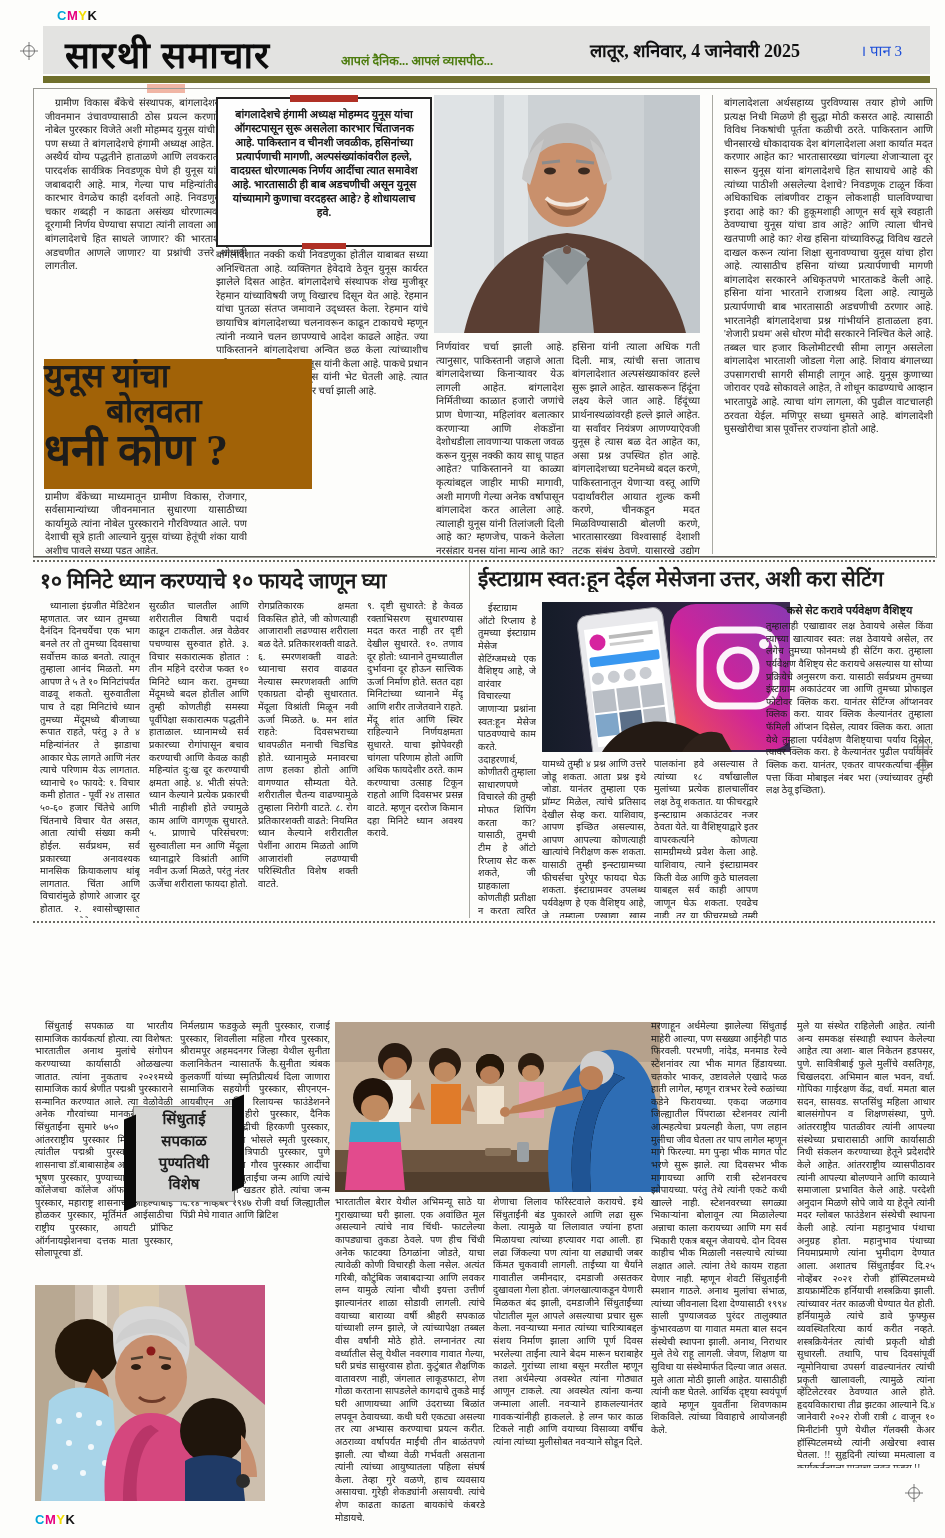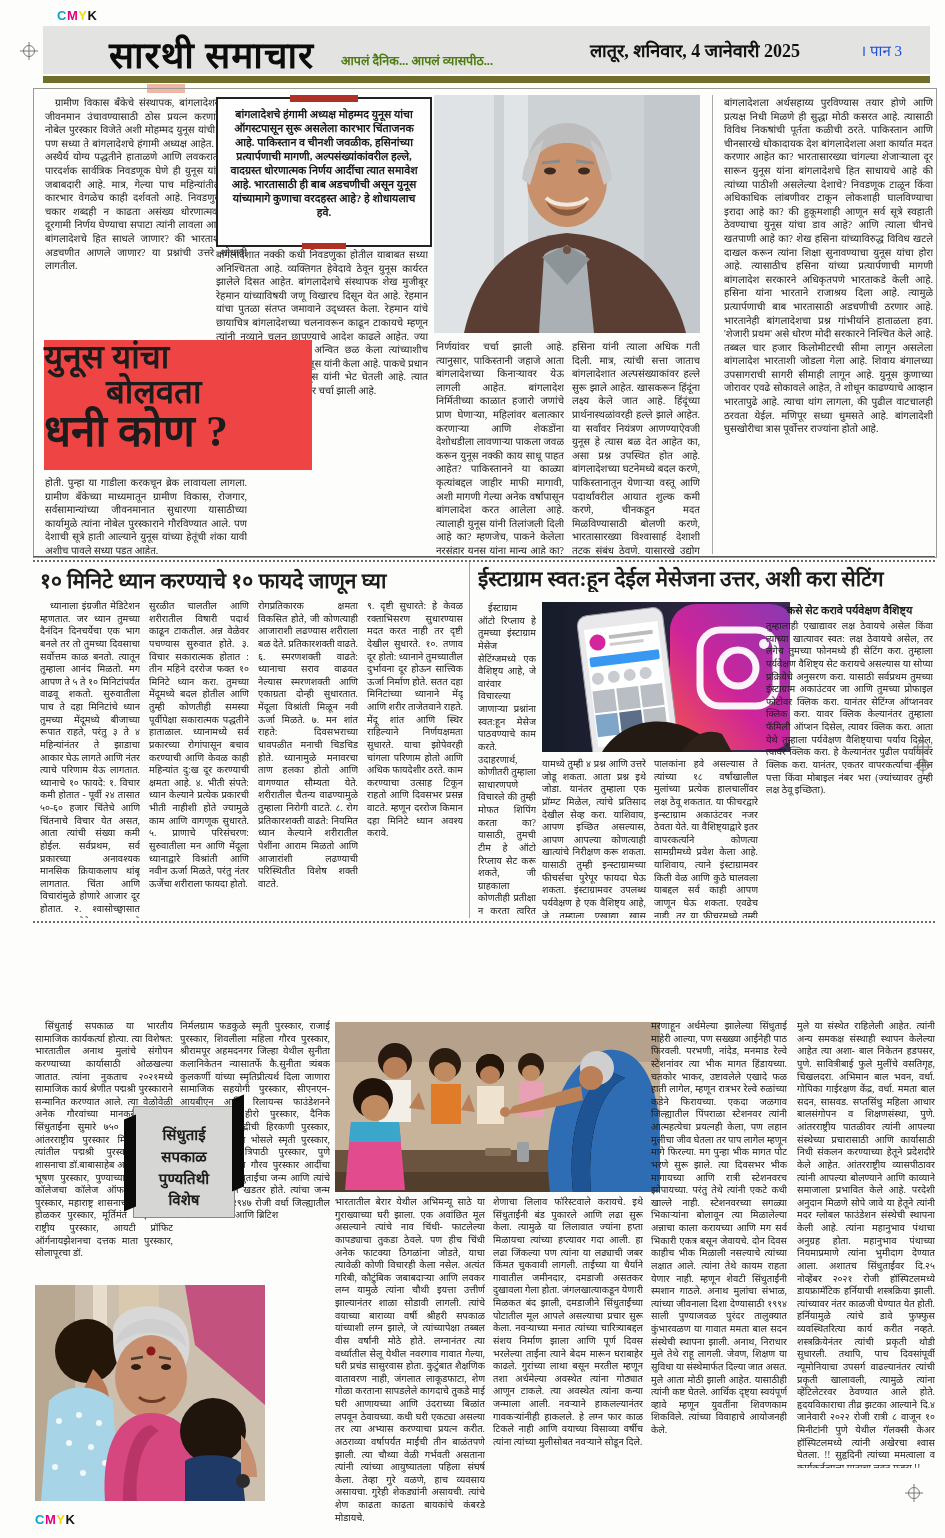--- a/index.html
+++ b/index.html
@@ -20,21 +20,21 @@
   .hl1{font-size:33px;font-weight:800;line-height:1.05;}
   .hl2{font-size:33px;font-weight:800;line-height:1.05;}
   .hl3{font-size:44px;font-weight:800;line-height:1.05;}
   .sechead{font-size:21px;font-weight:800;white-space:nowrap;overflow:hidden;}
   .bighead{font-size:49px;font-weight:800;text-align:center;letter-spacing:1px;}
   .introbox{border:2px solid #232323;background:#fefefe;padding:8px 9px 6px 9px;
             font-size:10.8px;line-height:1.3;font-weight:700;text-align:center;}
   .introbox::before{content:"";position:absolute;top:-4px;left:50%;margin-left:-34px;width:68px;height:7px;background:#b03025;}
   .introbox::after{content:"";position:absolute;bottom:-4px;left:50%;margin-left:-22px;width:44px;height:6px;background:#b03025;}
   .spbox{background:#d6d6d4;border:1px solid #8a8a86;font-size:15px;font-weight:800;
-         text-align:center;white-space:pre-line;line-height:1.45;padding-top:18px;z-index:4;}
+         text-align:center;white-space:pre-line;line-height:1.45;padding-top:2px;z-index:4;}
   .spbox::before{content:"";position:absolute;left:-10px;top:10px;width:12px;height:92px;background:#0b0b0b;transform:skewY(-22deg);}
   .spbox::after{content:"";position:absolute;right:-10px;top:-10px;width:12px;height:92px;background:#0b0b0b;transform:skewY(-22deg);}
   .vrule{width:1px;background:#a9a9a2;}
   .hsolid{height:1px;background:#5c5c56;}
   .hdot{height:0;border-top:2px dotted #6b6b64;}
   .band{background:#e7e7e4;border-top:1px dotted #777;border-bottom:1px dotted #777;}
   .cmyk{font-size:13px;font-weight:700;letter-spacing:.5px;font-family:"Liberation Sans",sans-serif;}
   .cmyk .c{color:#00a6d8}.cmyk .m{color:#e6007e}.cmyk .y{color:#f2dd00}.cmyk .k{color:#161616}
   .howto-title{font-size:11px;font-weight:800;text-align:center;margin-bottom:3px;}
   .photo{display:block;}
@@ -50,37 +50,37 @@
       <line x1="9" y1="0" x2="9" y2="18" stroke="#777" stroke-width="1"></line>
       <line x1="0" y1="9" x2="18" y2="9" stroke="#777" stroke-width="1"></line>
     </svg>
   <svg class="abs" style="left:912px;top:34px" width="18" height="18">
       <circle cx="9" cy="9" r="5.5" fill="none" stroke="#777" stroke-width="1"></circle>
       <line x1="9" y1="0" x2="9" y2="18" stroke="#777" stroke-width="1"></line>
       <line x1="0" y1="9" x2="18" y2="9" stroke="#777" stroke-width="1"></line>
     </svg>
 
   <div class="abs mast" style="left:43px;top:26px;width:887px;height:48px;">
-    <span class="abs mast-title" style="left:22px;top:2px;margin-left:44px;">सारथी समाचार</span>
+    <span class="abs mast-title" style="left:22px;top:2px;">सारथी समाचार</span>
     <span class="abs mast-tag" style="left:298px;top:26px;">आपलं दैनिक... आपलं व्यासपीठ...</span>
     <span class="abs dateline" style="right:130px;top:12px;">लातूर, शनिवार, 4 जानेवारी 2025</span>
     <span class="abs pageno" style="right:28px;top:14px;">। पान 3</span>
   </div>
   <div class="abs olivebar" style="left:43px;top:76px;width:887px;height:7px;"></div>
   <div class="abs" style="left:147px;top:84px;width:38px;height:9px;background:#f0b5a4;"></div>
 
   <div class="abs frame" style="left:33px;top:88px;width:902px;height:468px;"></div>
 
   <div class="abs col indent" style="left:45px;top:96px;width:202px;height:240px;">ग्रामीण विकास बँकेचे संस्थापक, बांगलादेशवासीयांचे जीवनमान उंचावण्यासाठी ठोस प्रयत्न करणारे आणि नोबेल पुरस्कार विजेते अशी मोहम्मद युनूस यांची ओळख. पण सध्या ते बांगलादेशचे हंगामी अध्यक्ष आहेत. देशातील अस्थैर्य योग्य पद्धतीने हाताळणे आणि लवकरात लवकर पारदर्शक सार्वत्रिक निवडणूक घेणे ही युनूस यांची मुख्य जबाबदारी आहे. मात्र, गेल्या पाच महिन्यांतील त्यांचा कारभार वेगळेच काही दर्शवतो आहे. निवडणुकीविषयी चकार शब्दही न काढता असंख्य धोरणात्मक आणि दूरगामी निर्णय घेण्याचा सपाटा त्यांनी लावला आहे. यातून बांगलादेशचे हित साधले जाणार? की भारताशी संबंध अडचणीत आणले जाणार? या प्रश्नांची उत्तरे शोधावी लागतील.</div>
 
   <div class="abs introbox" style="left:216px;top:97px;width:194px;height:132px;">बांगलादेशचे हंगामी अध्यक्ष मोहम्मद युनूस यांचा ऑगस्टपासून सुरू असलेला कारभार चिंताजनक आहे. पाकिस्तान व चीनशी जवळीक, हसिनांच्या प्रत्यार्पणाची मागणी, अल्पसंख्यांकांवरील हल्ले, वादग्रस्त धोरणात्मक निर्णय आदींचा त्यात समावेश आहे. भारतासाठी ही बाब अडचणीची असून युनूस यांच्यामागे कुणाचा वरदहस्त आहे? हे शोधायलाच हवे.</div>
 
   <div class="abs col" style="left:216px;top:248px;width:212px;height:306px;">बांगलादेशात नक्की कधी निवडणुका होतील याबाबत सध्या अनिश्चितता आहे. व्यक्तिगत हेवेदावे ठेवून युनूस कार्यरत झालेले दिसत आहेत. बांगलादेशचे संस्थापक शेख मुजीबूर रेहमान यांच्याविषयी जणू विखारच दिसून येत आहे. रेहमान यांचा पुतळा संतप्त जमावाने उद्ध्वस्त केला. रेहमान यांचे छायाचित्र बांगलादेशच्या चलनावरून काढून टाकायचे म्हणून त्यांनी नव्याने चलन छापण्याचे आदेश काढले आहेत. ज्या पाकिस्तानने बांगलादेशचा अन्वित छळ केला त्यांच्याशीच घरोबा करण्याचा निश्चय युनूस यांनी केला आहे. पाकचे प्रधान शाहबाज शरीफ यांची युनूस यांनी भेट घेतली आहे. त्यात विविध धोरणात्मक निर्णयांवर चर्चा झाली आहे.</div>
 
-  <div class="abs" style="left:44px;top:340px;width:268px;height:130px;background:#ef4444;z-index:3;">
+  <div class="abs" style="left:44px;top:359px;width:268px;height:130px;background:#a16207;z-index:3;">
     <div class="hl1">युनूस यांचा</div>
     <div class="hl2" style="padding-left:62px;">बोलवता</div>
     <div class="hl3">धनी कोण ?</div>
   </div>
 
   <div class="abs col" style="left:45px;top:476px;width:202px;height:78px;">होती. पुन्हा या गाडीला करकचून ब्रेक लावायला लागला. ग्रामीण बँकेच्या माध्यमातून ग्रामीण विकास, रोजगार, सर्वसामान्यांच्या जीवनमानात सुधारणा यासाठीच्या कार्यामुळे त्यांना नोबेल पुरस्काराने गौरविण्यात आले. पण देशाची सूत्रे हाती आल्याने युनूस यांच्या हेतूंची शंका यावी अशीच पावले सध्या पडत आहेत.</div>
 
   <svg class="abs photo" style="left:434px;top:95px;" width="266" height="238" viewBox="0 0 266 238">
     <rect width="266" height="238" fill="#cdd2d5"></rect>
     <rect x="0" y="0" width="60" height="238" fill="#dfe3e5"></rect>

